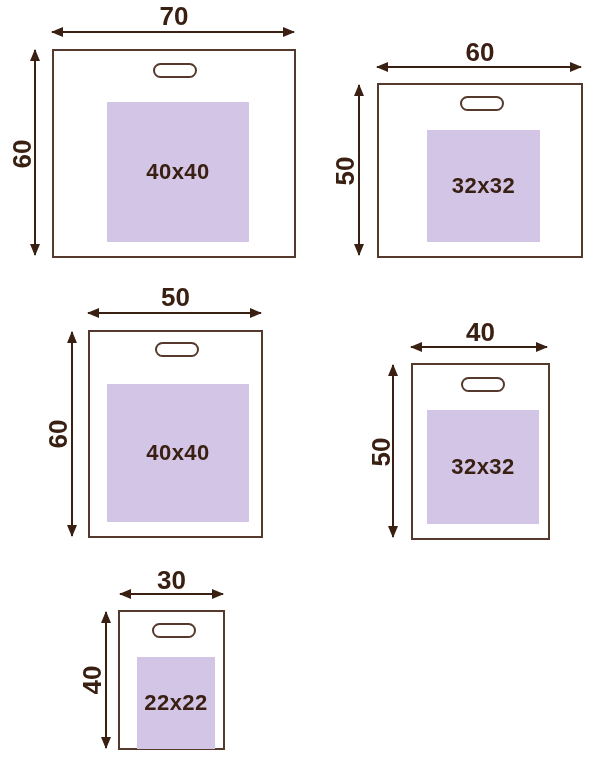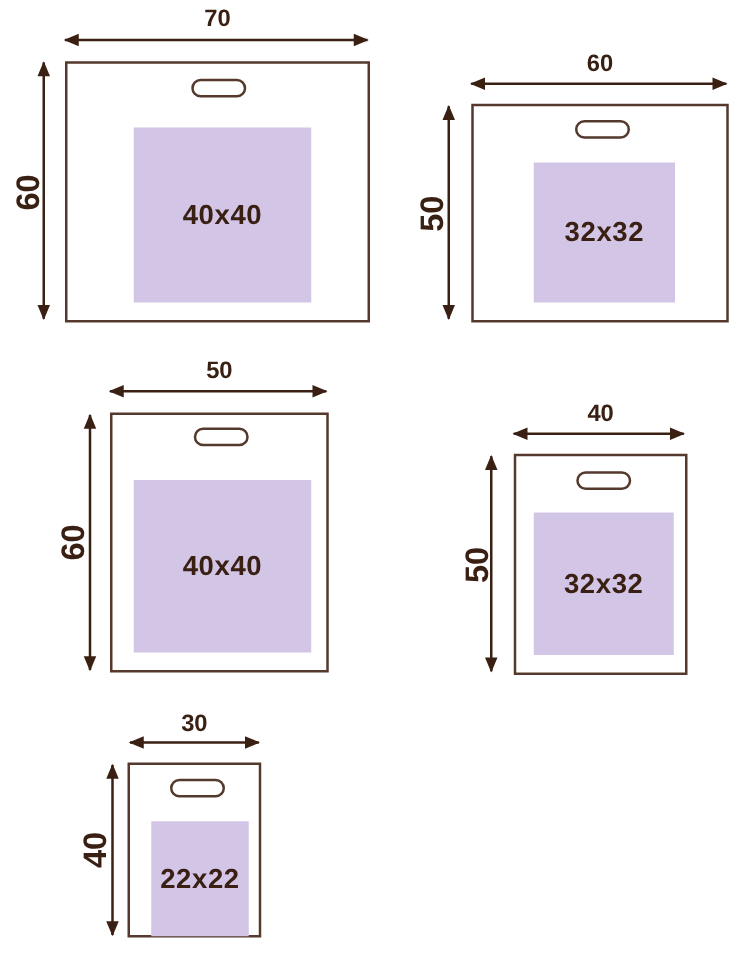--- a/index.html
+++ b/index.html
@@ -51,21 +51,21 @@
   }
 
   .w-label {
     position: absolute;
     left: 0;
     right: 0;
     height: 30px;
     line-height: 30px;
     text-align: center;
     font-weight: bold;
-    font-size: 19px;
+    font-size: 26px;
     color: var(--ink);
   }
 
   .h-label {
     position: absolute;
     width: 34px;
     height: 30px;
     line-height: 30px;
     text-align: center;
     font-weight: bold;
@@ -139,21 +139,21 @@
   
   .b4 { left: 411px; top: 363px; width: 139px; height: 177px; }
   .b4 .arrow-h { left: 0; top: -17px; width: 136px; }
   .b4 .arrow-v { left: -19px; top: 2px; height: 172px; }
   .b4 .w-label { top: -46px; }
   .b4 .h-label { left: -47px; }
   .b4 .handle  { left: 48px; top: 12px; }
   .b4 .print   { left: 14px; top: 45px; width: 112px; height: 114px; }
 
   
-  .b5 { left: 102px; top: 610px; width: 107px; height: 140px; }
+  .b5 { left: 118px; top: 610px; width: 107px; height: 140px; }
   .b5 .arrow-h { left: 2px; top: -17px; width: 103px; }
   .b5 .arrow-v { left: -13px; top: 2px; height: 136px; }
   .b5 .w-label { top: -45px; }
   .b5 .h-label { left: -43px; }
   .b5 .handle  { left: 32px; top: 11px; }
   .b5 .print   { left: 17px; top: 45px; width: 78px; height: 92px; }
 </style>
 </head>
 <body>
 

